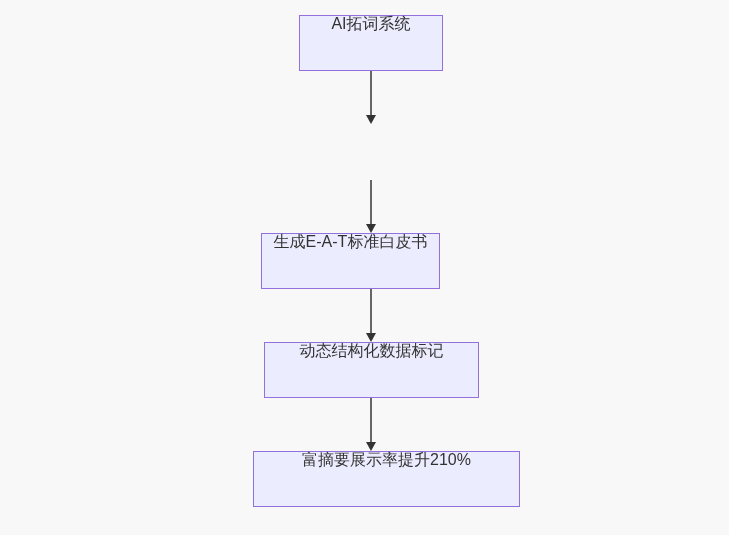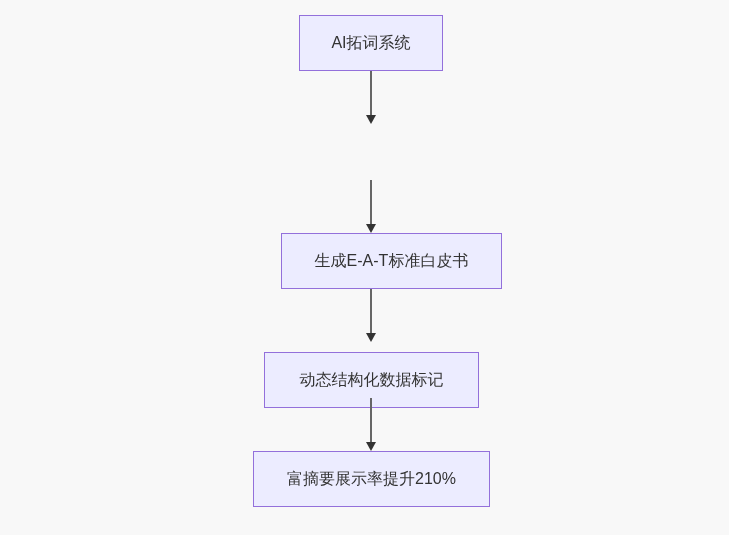--- a/index.html
+++ b/index.html
@@ -18,35 +18,35 @@
   .canvas {
     position: relative;
     width: 729px;
     height: 535px;
     background: var(--bg);
     overflow: hidden;
   }
   .node {
     position: absolute;
     display: flex;
-    align-items: center;
+    align-items: flex-start;
     justify-content: center;
     background: var(--node-fill);
     border: 1px solid var(--node-border);
     color: var(--text);
     font-size: 16px;
     line-height: 1;
     white-space: nowrap;
     text-align: center;
   }
   .node-1 { left: 299px; top: 15px;  width: 144px; height: 56px; }
   .node-2 { left: 275px; top: 124px; width: 192px; height: 56px; }
-  .node-3 { left: 261px; top: 233px; width: 221px; height: 56px; margin-left: 20px; }
-  .node-4 { left: 264px; top: 342px; width: 215px; height: 56px; margin-top: 10px; }
-  .node-5 { left: 253px; top: 451px; width: 237px; height: 56px; }
+  .node-3 { left: 261px; top: 233px; width: 179px; height: 56px; }
+  .node-4 { left: 264px; top: 342px; width: 215px; height: 56px; }
+  .node-5 { left: 253px; top: 451px; width: 267px; height: 56px; }
   .edge {
     position: absolute;
     left: 366px;
     width: 10px;
     height: 53px;
     display: flex;
     flex-direction: column;
     align-items: center;
   }
   .edge-1 { top: 71px;  }

